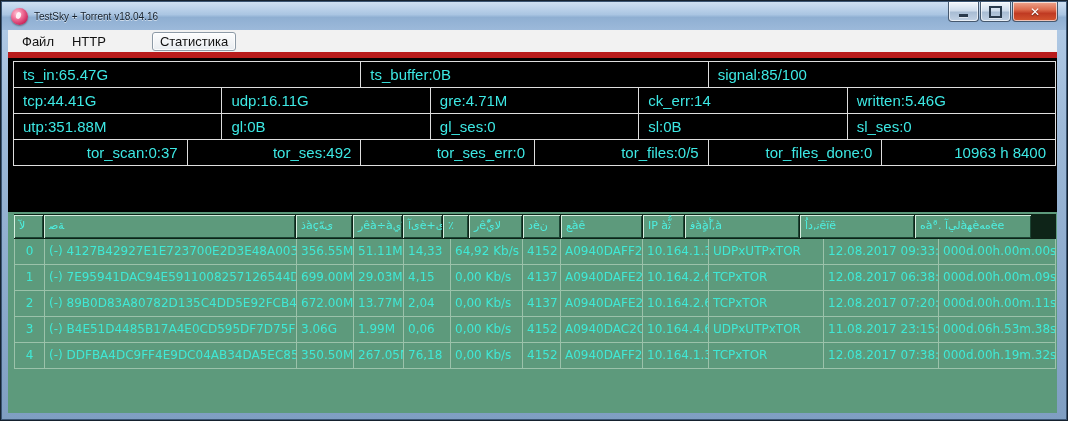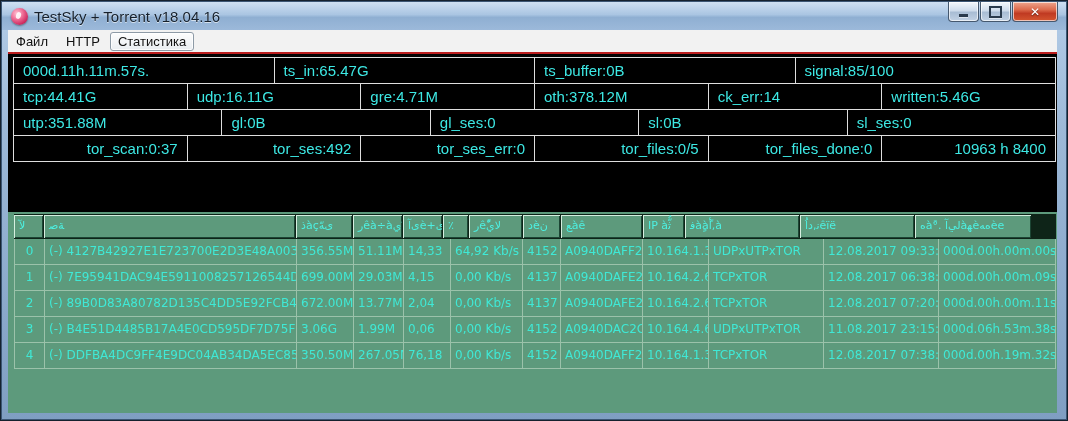--- a/index.html
+++ b/index.html
@@ -11,37 +11,37 @@
   }
   
   .titlebar{position:absolute;top:2px;left:2px;right:2px;height:28px;
     background:linear-gradient(180deg,#cfe0f2 0%,#aac5e2 45%,#8fafd2 55%,#9cb9da 100%);
     display:flex;align-items:center;}
   .app-icon{width:17px;height:17px;margin:0 6px 0 9px;border-radius:50%;
     background:radial-gradient(circle at 35% 32%,#ffc3d4 0%,#f0739a 35%,#cf2d62 70%,#8e1038 100%);
     box-shadow:0 1px 2px rgba(0,0,0,.4);position:relative;}
   .app-icon .dot{position:absolute;left:5px;top:4px;width:5px;height:7px;border-radius:50%;
     background:rgba(255,255,255,.85);transform:rotate(18deg);}
-  .title{font-size:15px;color:#15202c;text-shadow:0 1px 0 rgba(255,255,255,.6);}
+  .title{font-size:10px;color:#15202c;text-shadow:0 1px 0 rgba(255,255,255,.6);}
   .winbtns{position:absolute;top:0;right:8px;display:flex;}
   .wbtn{height:19px;border:1px solid #45586e;border-top:none;display:flex;align-items:center;justify-content:center;
     background:linear-gradient(180deg,#f4f8fc 0%,#cfdceb 45%,#a9bdd4 55%,#c2d2e4 100%);
     border-radius:0 0 4px 4px;margin-left:1px;box-shadow:inset 0 0 0 1px rgba(255,255,255,.65);}
   .wbtn.min,.wbtn.max{width:29px;}
   .wbtn.close{width:44px;background:linear-gradient(180deg,#f0a68e 0%,#dd6b4d 40%,#c03a22 60%,#d4552f 100%);}
   .glyph-min{width:9px;height:3px;background:#2a3a4c;margin-top:8px;box-shadow:0 1px 0 rgba(255,255,255,.5);}
   .glyph-max{width:9px;height:8px;border:2px solid #2a3a4c;background:transparent;box-shadow:0 1px 0 rgba(255,255,255,.5);}
   .glyph-close{color:#fff;font-size:12px;font-weight:bold;text-shadow:0 1px 1px rgba(0,0,0,.5);}
   
   .client{position:absolute;left:8px;top:30px;width:1049px;height:383px;background:#000;}
-  .menubar{height:22px;background:#f2f2f2;border-bottom:2px solid #b91c1c;display:flex;align-items:center;
-    font-size:13px;color:#111;text-align:right;}
+  .menubar{height:22px;background:#f2f2f2;border-bottom:6px solid #b91c1c;display:flex;align-items:center;
+    font-size:13px;color:#111;padding-left:6px;text-align:right;}
   .mi{padding:2px 8px;margin-right:2px;cursor:default;}
   .mi.mbtn{border:1px solid #8d9aa6;border-radius:3px;background:linear-gradient(180deg,#fdfdfd,#e9edf1);
-    padding:1px 7px;box-shadow:inset 0 0 0 1px rgba(255,255,255,.8);}
+    padding:1px 7px;box-shadow:inset 0 0 0 1px rgba(255,255,255,.8);margin-left:36px;}
   
   .stats{margin:3px 0 0 5px;width:1041px;border:1px solid #dedede;background:#000;}
   .srow{display:flex;border-bottom:1px solid #dedede;height:25px;}
   .srow:last-child{border-bottom:none;text-align:right;}
   .scell{flex:1;border-right:1px solid #dedede;color:#3de8e4;font-size:15px;line-height:25px;
     padding:0 9px;white-space:nowrap;overflow:hidden;font-family:"Liberation Sans",sans-serif;}
   .scell:last-child{border-right:none;}
   
   .tablearea{position:absolute;left:0;top:182px;width:1049px;bottom:0;background:#5d9a7c;padding:2px 0 0 6px;box-sizing:border-box;}
   .thead{display:flex;width:1042px;border-top:1px solid #0e2418;border-bottom:1px solid #0e2418;background:#0e2418;}
@@ -88,30 +88,28 @@
   <div class="client">
 
     <div class="menubar">
       <span class="mi">Файл</span>
       <span class="mi">HTTP</span>
       <span class="mi mbtn">Статистика</span>
     </div>
 
     <div class="stats">
       <div class="srow">
-        <div class="scell">000d.11h.11m.57s.</div>
         <div class="scell">ts_in:65.47G</div>
         <div class="scell">ts_buffer:0B</div>
         <div class="scell">signal:85/100</div>
       </div>
       <div class="srow">
         <div class="scell">tcp:44.41G</div>
         <div class="scell">udp:16.11G</div>
         <div class="scell">gre:4.71M</div>
-        <div class="scell">oth:378.12M</div>
         <div class="scell">ck_err:14</div>
         <div class="scell">written:5.46G</div>
       </div>
       <div class="srow">
         <div class="scell">utp:351.88M</div>
         <div class="scell">gl:0B</div>
         <div class="scell">gl_ses:0</div>
         <div class="scell">sl:0B</div>
         <div class="scell">sl_ses:0</div>
       </div>

